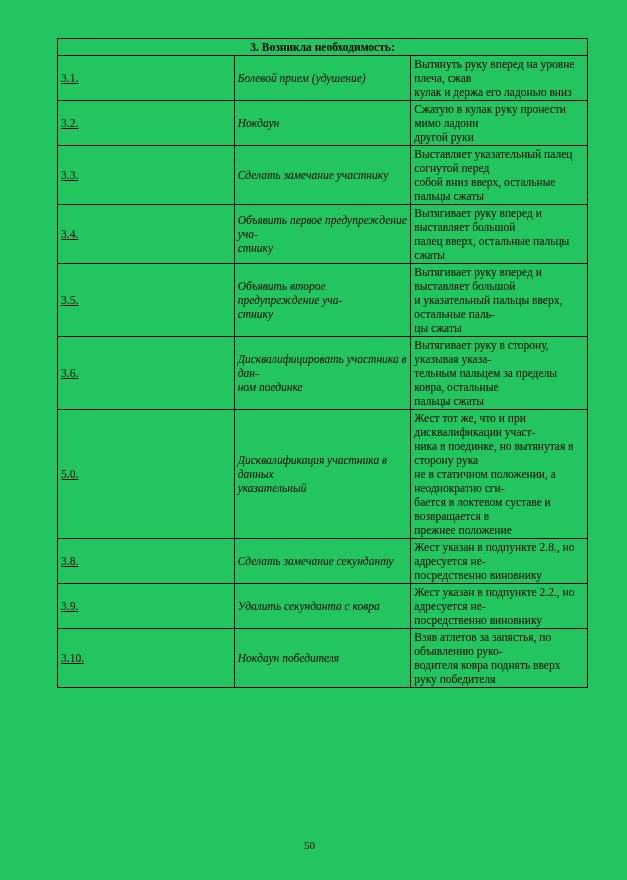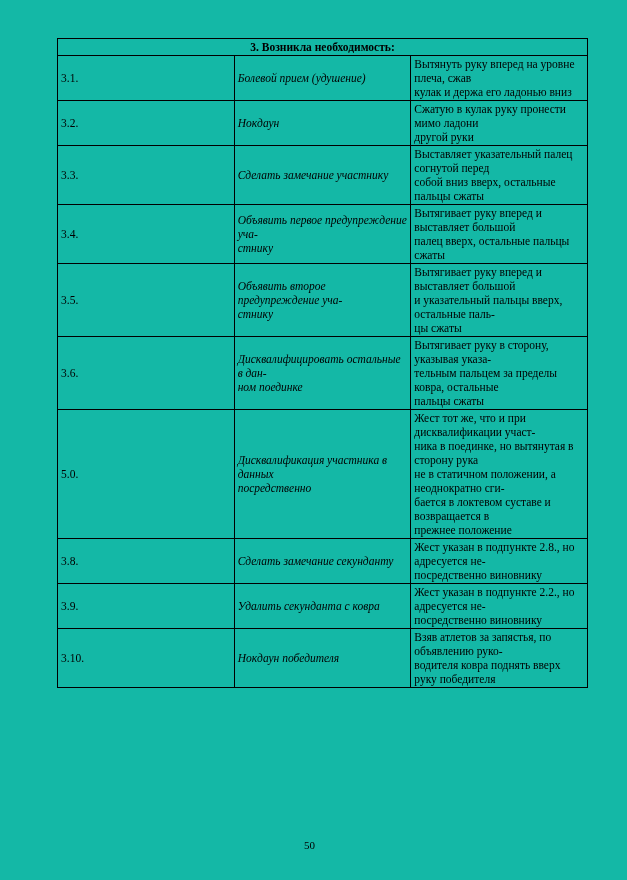--- a/index.html
+++ b/index.html
@@ -4,21 +4,21 @@
 <style>
   html, body {
     margin: 0;
     padding: 0;
     background: #ffffff;
   }
   .page {
     position: relative;
     width: 627px;
     height: 880px;
-    background: #14b8a6;
+    background: #22c55e;
     font-family: "Liberation Serif", serif;
     color: #000000;
     overflow: hidden;
   }
   table.gesture-table {
     position: absolute;
     left: 57px;
     top: 38px;
     width: 531px;
     border-collapse: collapse;
@@ -39,20 +39,21 @@
     line-height: 15px;
     padding: 4px 2px;
     white-space: normal;
   }
   td.c1 {
     width: 29px;
     vertical-align: middle;
     text-align: left;
     padding: 1px 1px 1px 2px;
     white-space: nowrap;
+    text-decoration: underline;
   }
   td.c2 {
     width: 223px;
     vertical-align: middle;
     font-style: italic;
   }
   td.c3 {
     width: 275px;
     vertical-align: top;
   }
@@ -104,30 +105,30 @@
     <tr>
       <td class="c1">3.5.</td>
       <td class="c2">Объявить второе предупреждение уча-
 стнику</td>
       <td class="c3">Вытягивает руку  вперед и выставляет большой
 и указательный  пальцы вверх, остальные паль-
 цы сжаты</td>
     </tr>
     <tr>
       <td class="c1">3.6.</td>
-      <td class="c2">Дисквалифицировать остальные  в дан-
+      <td class="c2">Дисквалифицировать участника  в дан-
 ном поединке</td>
       <td class="c3">Вытягивает руку  в сторону, указывая указа-
 тельным  пальцем за пределы ковра, остальные
 пальцы сжаты</td>
     </tr>
     <tr>
       <td class="c1">5.0.</td>
       <td class="c2">Дисквалификация участника в данных
-посредственно</td>
+указательный</td>
       <td class="c3">Жест тот же, что и при дисквалификации участ-
 ника в поединке, но вытянутая в сторону рука
 не в статичном положении, а неоднократно сги-
 бается в локтевом суставе и возвращается в
 прежнее положение</td>
     </tr>
     <tr>
       <td class="c1">3.8.</td>
       <td class="c2">Сделать замечание секунданту</td>
       <td class="c3">Жест указан в подпункте 2.8., но адресуется не-

